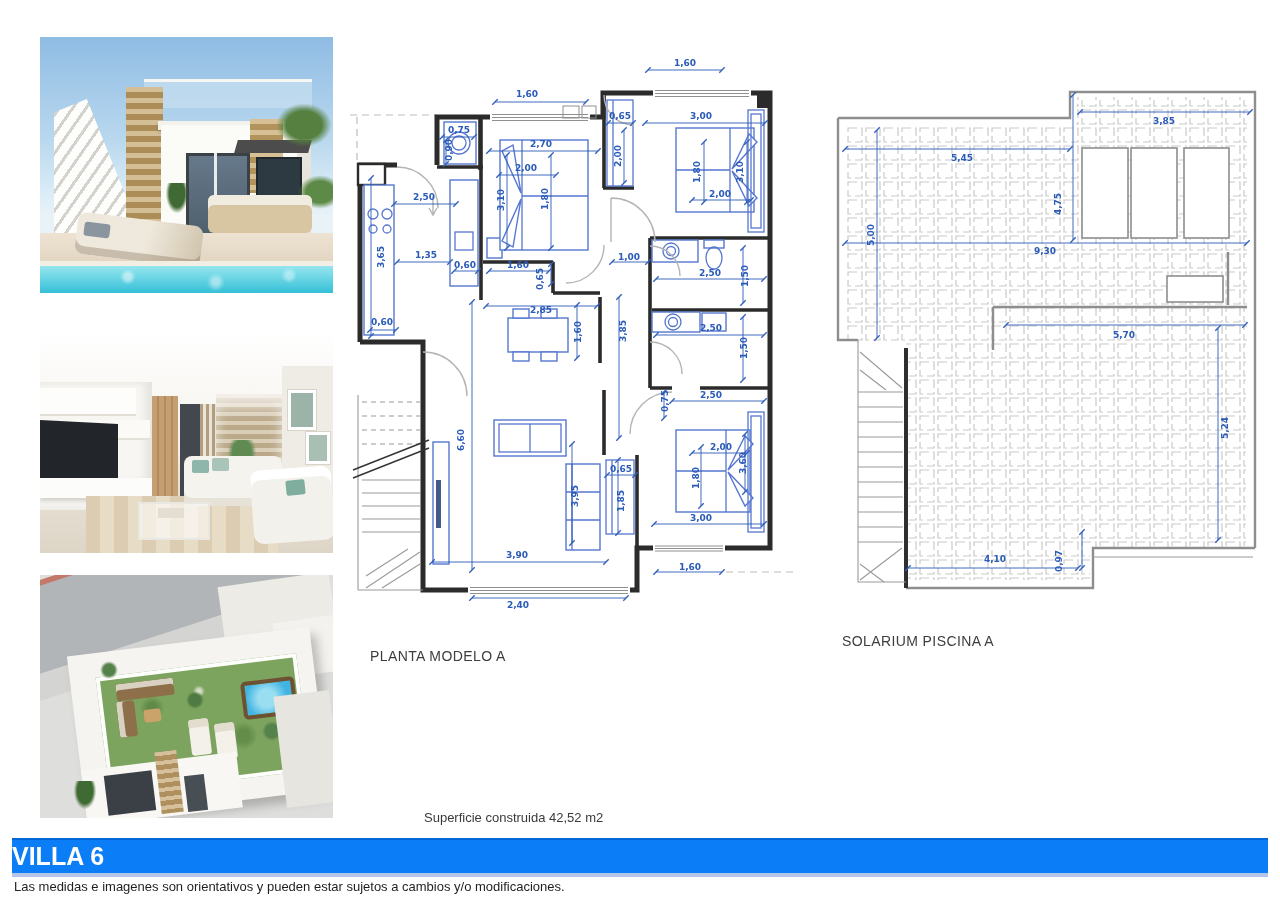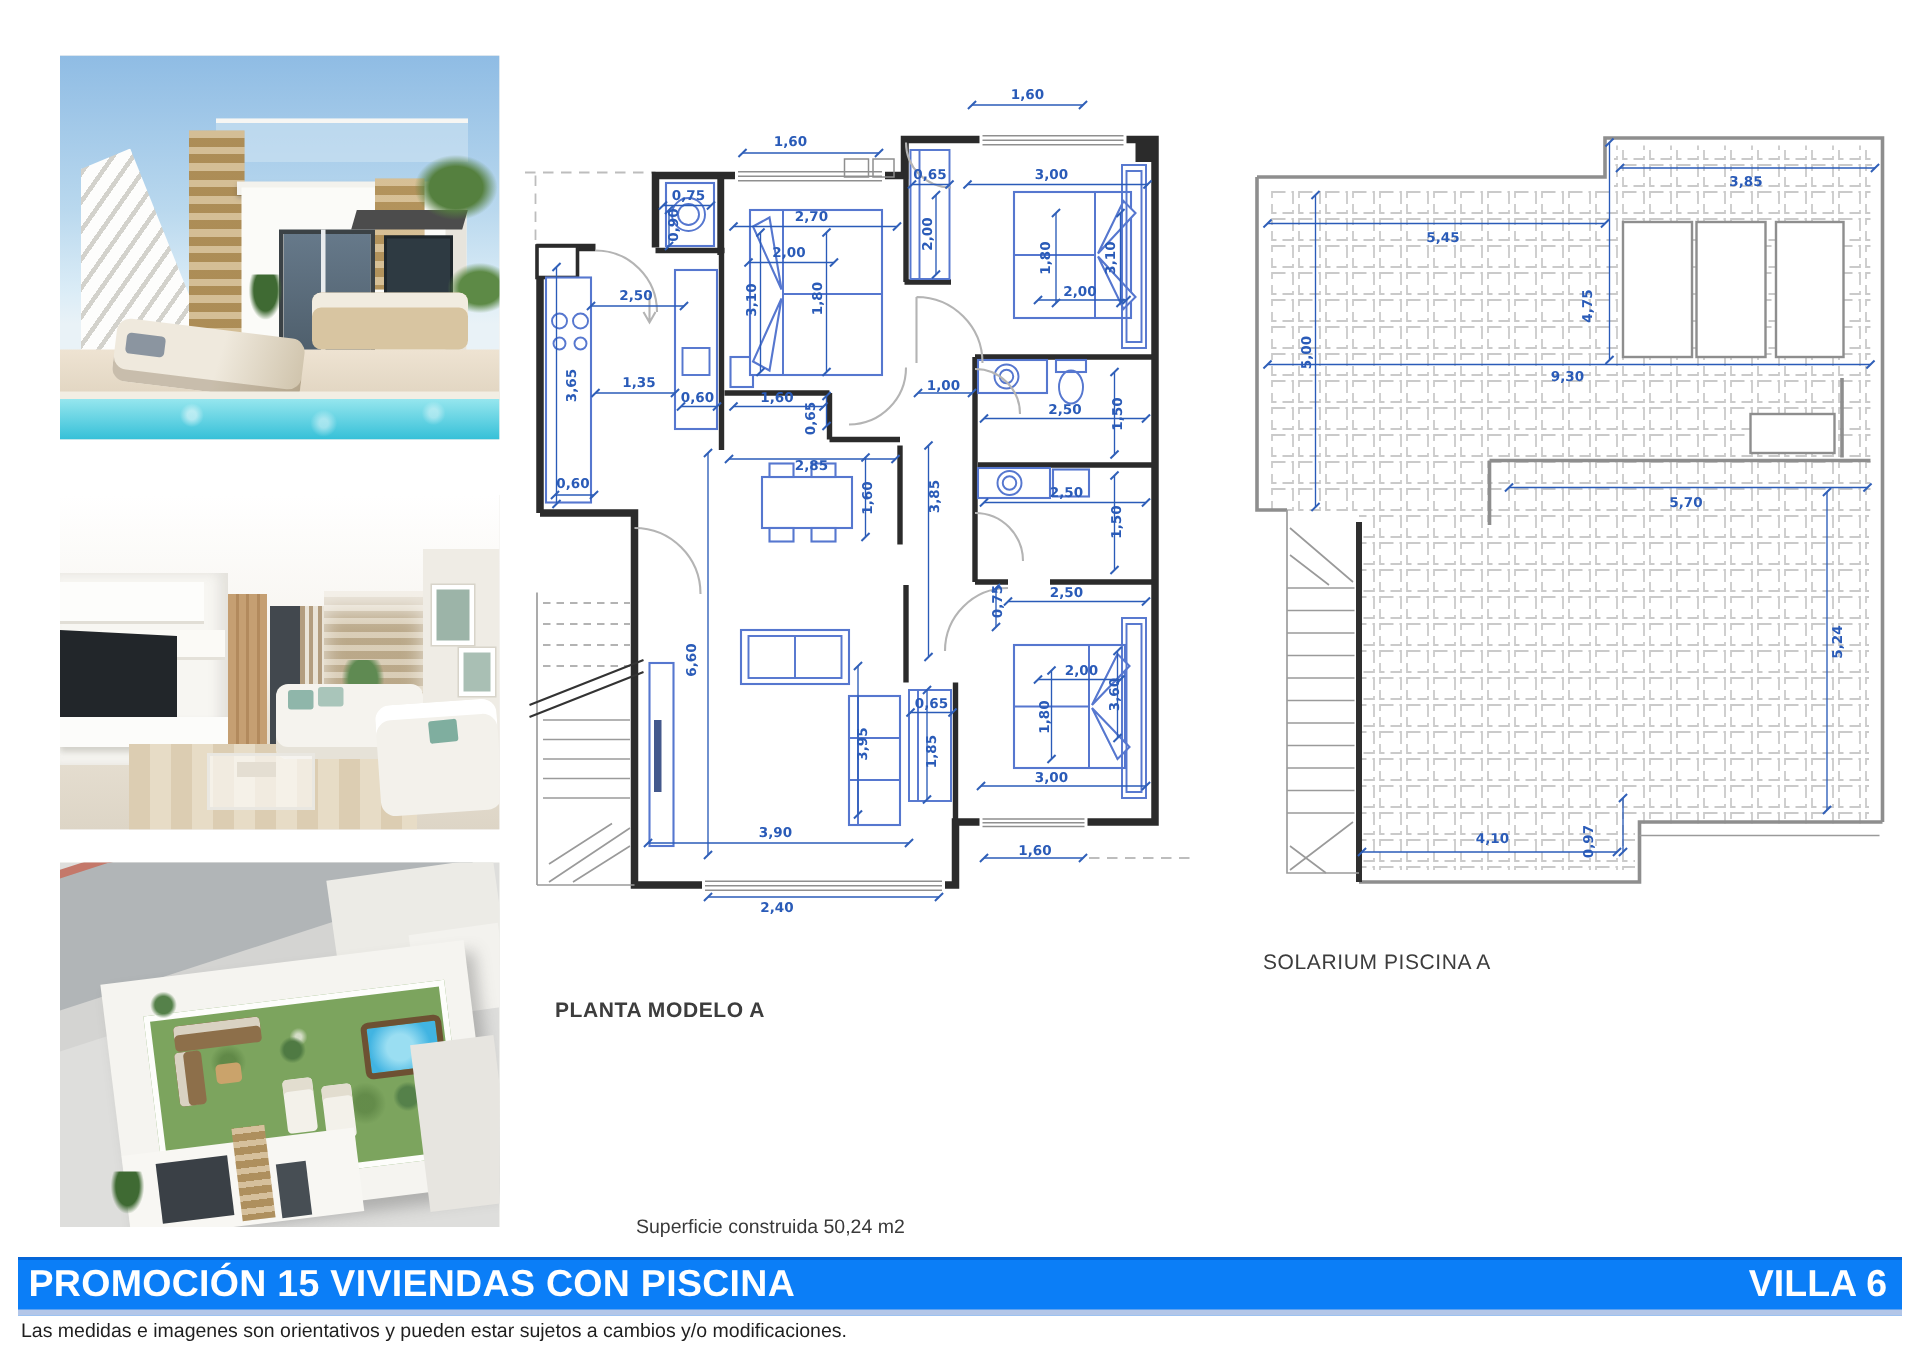--- a/index.html
+++ b/index.html
@@ -99,21 +99,21 @@
   .win{fill:none;stroke:#8f8f8f;stroke-width:1;}
   .dl{fill:none;stroke:var(--dim-blue,#2a5bb8);stroke-width:.9;marker-start:url(#tk);marker-end:url(#tk);}
   .dim{font:bold 9px "DejaVu Sans",sans-serif;fill:var(--dim-blue,#2a5bb8);text-anchor:middle;}
   .gwall{fill:none;stroke:#8e8e8e;stroke-width:2.4;}
   .gwalld{fill:none;stroke:#2f2f2f;stroke-width:4;}
   .gthin{fill:none;stroke:#9a9a9a;stroke-width:1.1;}
   .dash{fill:none;stroke:#bdbdbd;stroke-width:1.2;stroke-dasharray:7 5;}
   .whitebox{fill:#ffffff;stroke:#8e8e8e;stroke-width:1.6;}
 
   .plan-title{position:absolute;font-size:14px;letter-spacing:.4px;color:#3d3d3d;}
-  #planta-title{left:370px;top:665px;font-weight:bold;}
+  #planta-title{left:370px;top:648px;}
   #solarium-title{left:842px;top:633px;}
 
   
   #superficie{position:absolute;left:424px;top:810px;font-size:13px;color:#3a3a3a;}
   #banner{position:absolute;left:12px;top:838px;width:1256px;height:33px;
     background:var(--banner-blue,#0b7ef7);border-top:2px solid #0566d8;border-bottom:4px solid #b3c6e8;
     display:flex;align-items:center;justify-content:space-between;}
   #banner .t{color:#ffffff;font-weight:bold;font-size:25px;letter-spacing:.2px;padding-left:7px;white-space:nowrap;}
   #banner .v{color:#ffffff;font-weight:bold;font-size:25px;padding-right:10px;white-space:nowrap;}
   #disclaimer{position:absolute;left:14px;top:879px;font-size:13px;color:#1f1f1f;}
@@ -475,20 +475,19 @@
         <text x="1045" y="254" class="dim">9,30</text>
         <text x="1124" y="338" class="dim">5,70</text>
         <text x="1228" y="428" transform="rotate(-90 1228 428)" class="dim">5,24</text>
         <text x="995" y="562" class="dim">4,10</text>
         <text x="1062" y="561" transform="rotate(-90 1062 561)" class="dim">0,97</text>
       </g>
 </svg>
 </div>
 <div class="plan-title" id="solarium-title">SOLARIUM PISCINA A</div>
 
-<div id="superficie">Superficie construida 50,24 m2</div>
+<div id="superficie">Superficie construida 42,52 m2</div>
 
 <div id="banner">
-  <span class="t">PROMOCIÓN 15 VIVIENDAS CON PISCINA</span>
   <span class="v">VILLA 6</span>
 </div>
 
 <div id="disclaimer">Las medidas e imagenes son orientativos y pueden estar sujetos a cambios y/o modificaciones.</div>
 
 </body></html>

